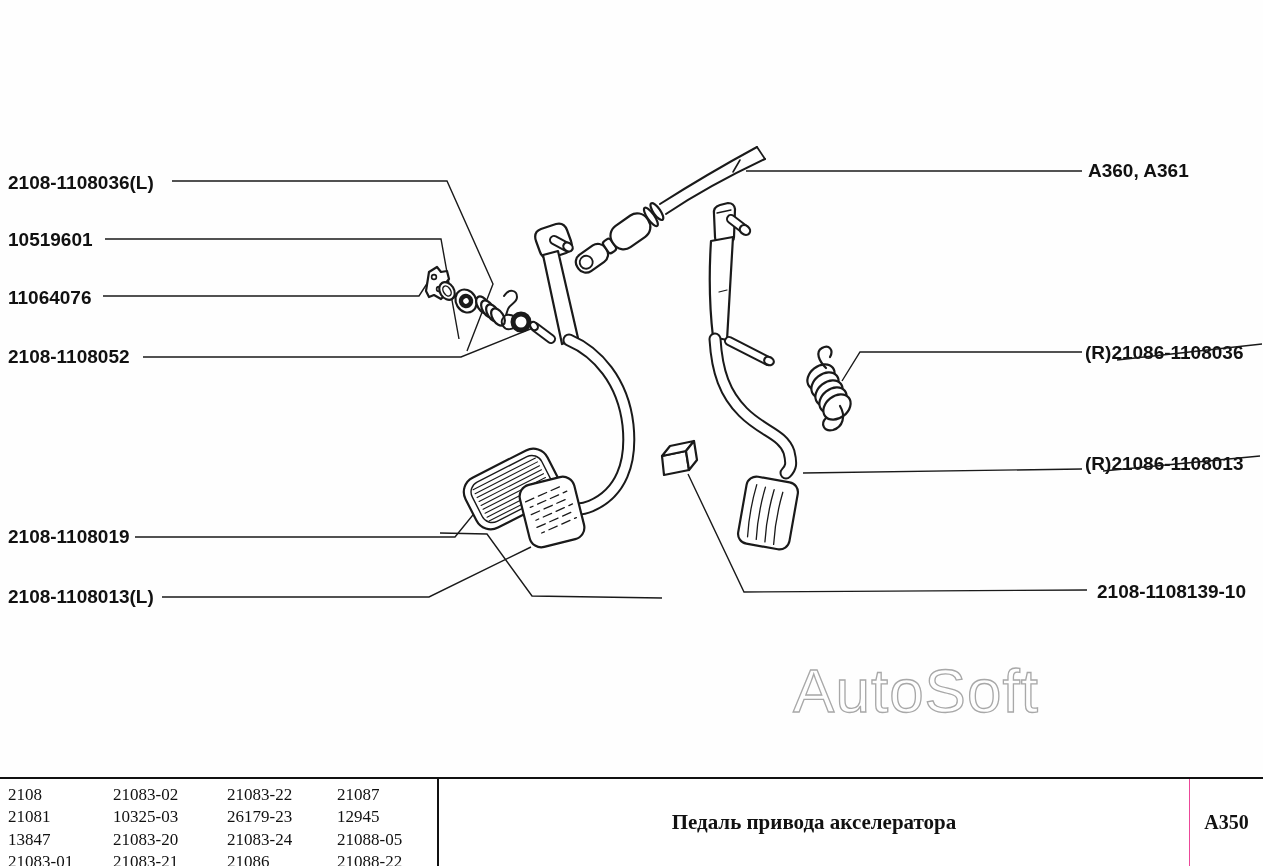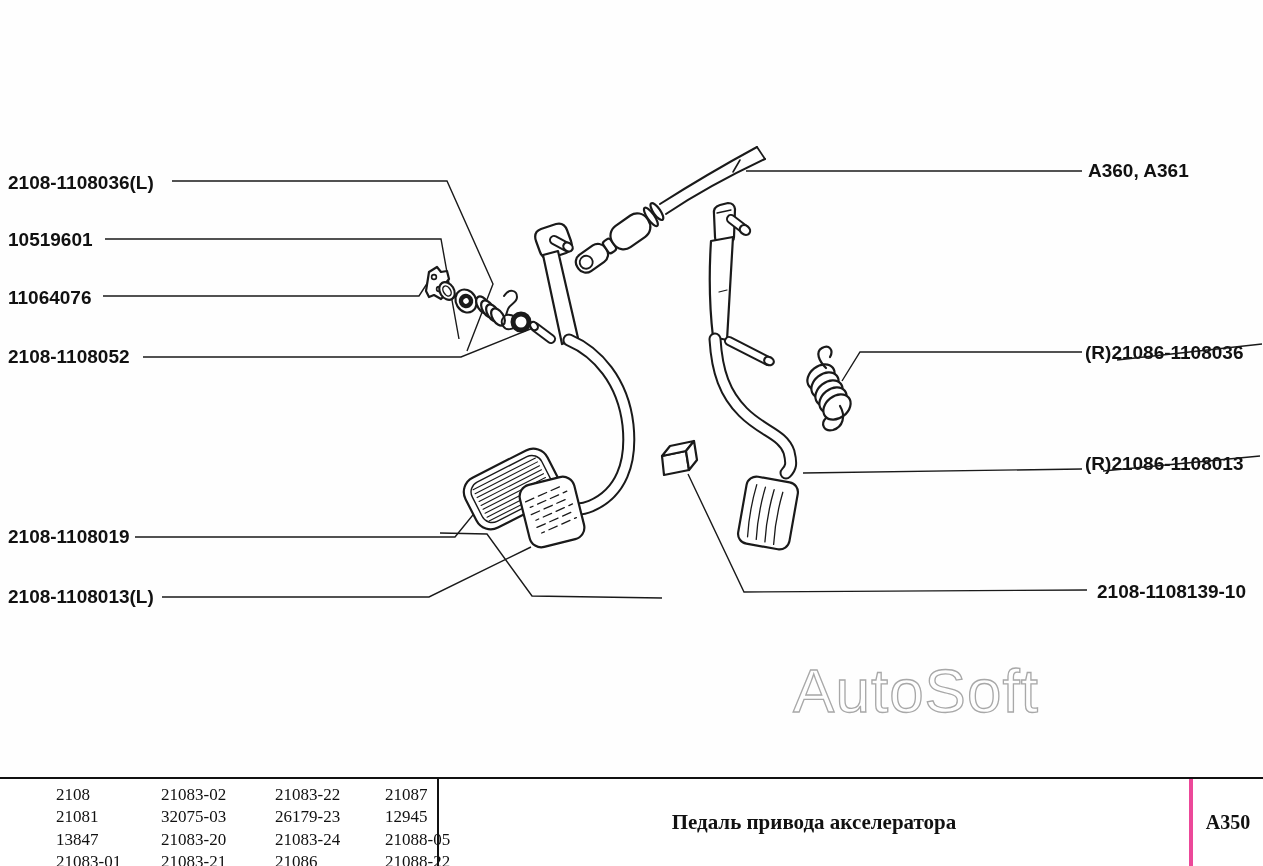--- a/index.html
+++ b/index.html
@@ -15,31 +15,31 @@
   .ti{stroke:#ffffff;stroke-width:9;fill:none;stroke-linecap:round;}
   .po{stroke:#1a1a1a;stroke-width:10;fill:none;stroke-linecap:round;}
   .pi{stroke:#ffffff;stroke-width:6;fill:none;stroke-linecap:round;}
   .lbl{font:bold 19px "Liberation Sans",sans-serif;fill:#111;}
   .wm{font:62px "Liberation Sans",sans-serif;fill:none;stroke:#a8a8a8;stroke-width:1.3;letter-spacing:1px;}
   .strike{stroke:#1a1a1a;stroke-width:1.7;}
 
   
   .titleblock{position:absolute;left:0;top:777px;width:1263px;height:89px;
               border-top:2px solid #111;box-sizing:border-box;background:#fff;}
-  .cell-models{position:absolute;left:0;top:0;width:380px;height:100%;margin-left:48px;}
+  .cell-models{position:absolute;left:0;top:0;width:380px;height:100%;}
   .mcol{position:absolute;top:5px;font:17px "Liberation Serif","DejaVu Serif",serif;
         line-height:22.4px;color:#111;white-space:nowrap;}
   .mcol span{display:block;}
   .mcol.c0{left:8px;}  .mcol.c1{left:113px;}  .mcol.c2{left:227px;}  .mcol.c3{left:337px;}
   .cell-title{position:absolute;left:437px;top:0;width:752px;height:100%;
               border-left:2px solid #111;box-sizing:border-box;
               display:flex;align-items:center;justify-content:center;}
   .sheet-title{font:bold 21px "Liberation Serif","DejaVu Serif",serif;color:#111;}
   .cell-code{position:absolute;left:1189px;top:0;width:74px;height:100%;
-             border-left:4px solid #ec4899;box-sizing:border-box;
+             border-left:1px solid #ec4899;box-sizing:border-box;
              display:flex;align-items:center;justify-content:center;
              font:bold 20px "Liberation Serif","DejaVu Serif",serif;color:#111;}
 </style>
 </head>
 <body>
 
 <div class="page">
 
   <svg width="1263" height="777" viewBox="0 0 1263 777">
 
@@ -204,21 +204,21 @@
   <div class="titleblock">
     <div class="cell-models">
       <div class="mcol c0">
         <span>2108</span>
         <span>21081</span>
         <span>13847</span>
         <span>21083-01</span>
       </div>
       <div class="mcol c1">
         <span>21083-02</span>
-        <span>32075-03</span>
+        <span>10325-03</span>
         <span>21083-20</span>
         <span>21083-21</span>
       </div>
       <div class="mcol c2">
         <span>21083-22</span>
         <span>26179-23</span>
         <span>21083-24</span>
         <span>21086</span>
       </div>
       <div class="mcol c3">

